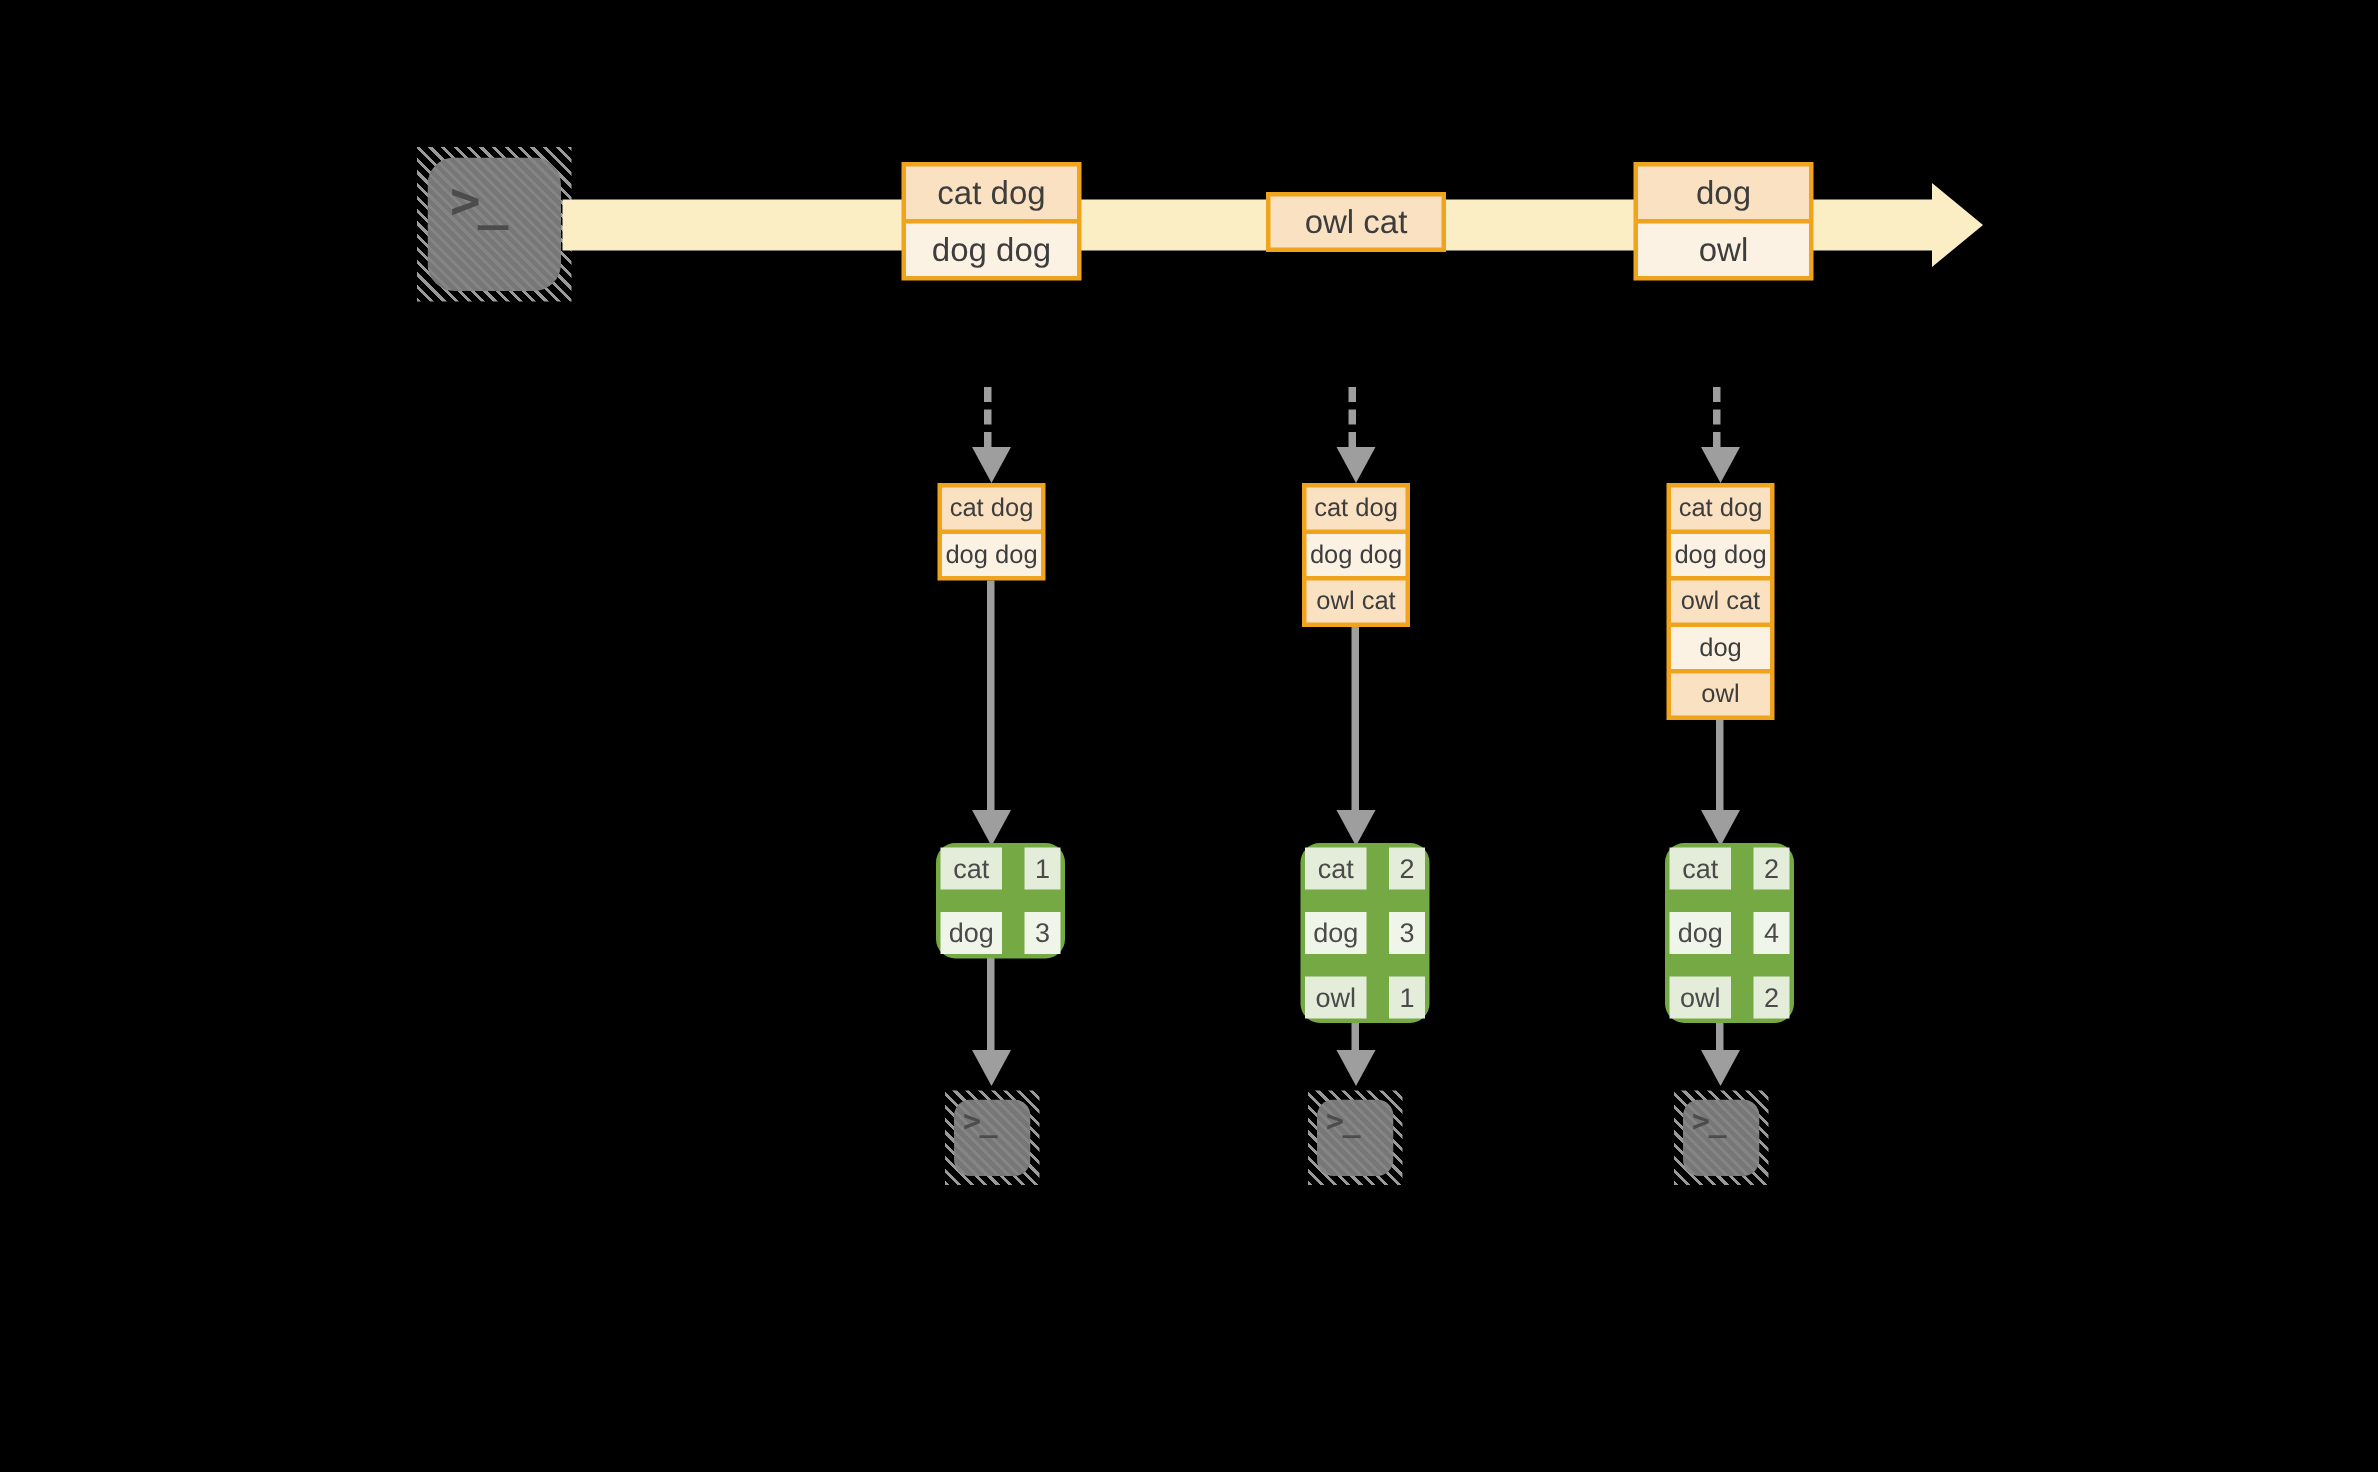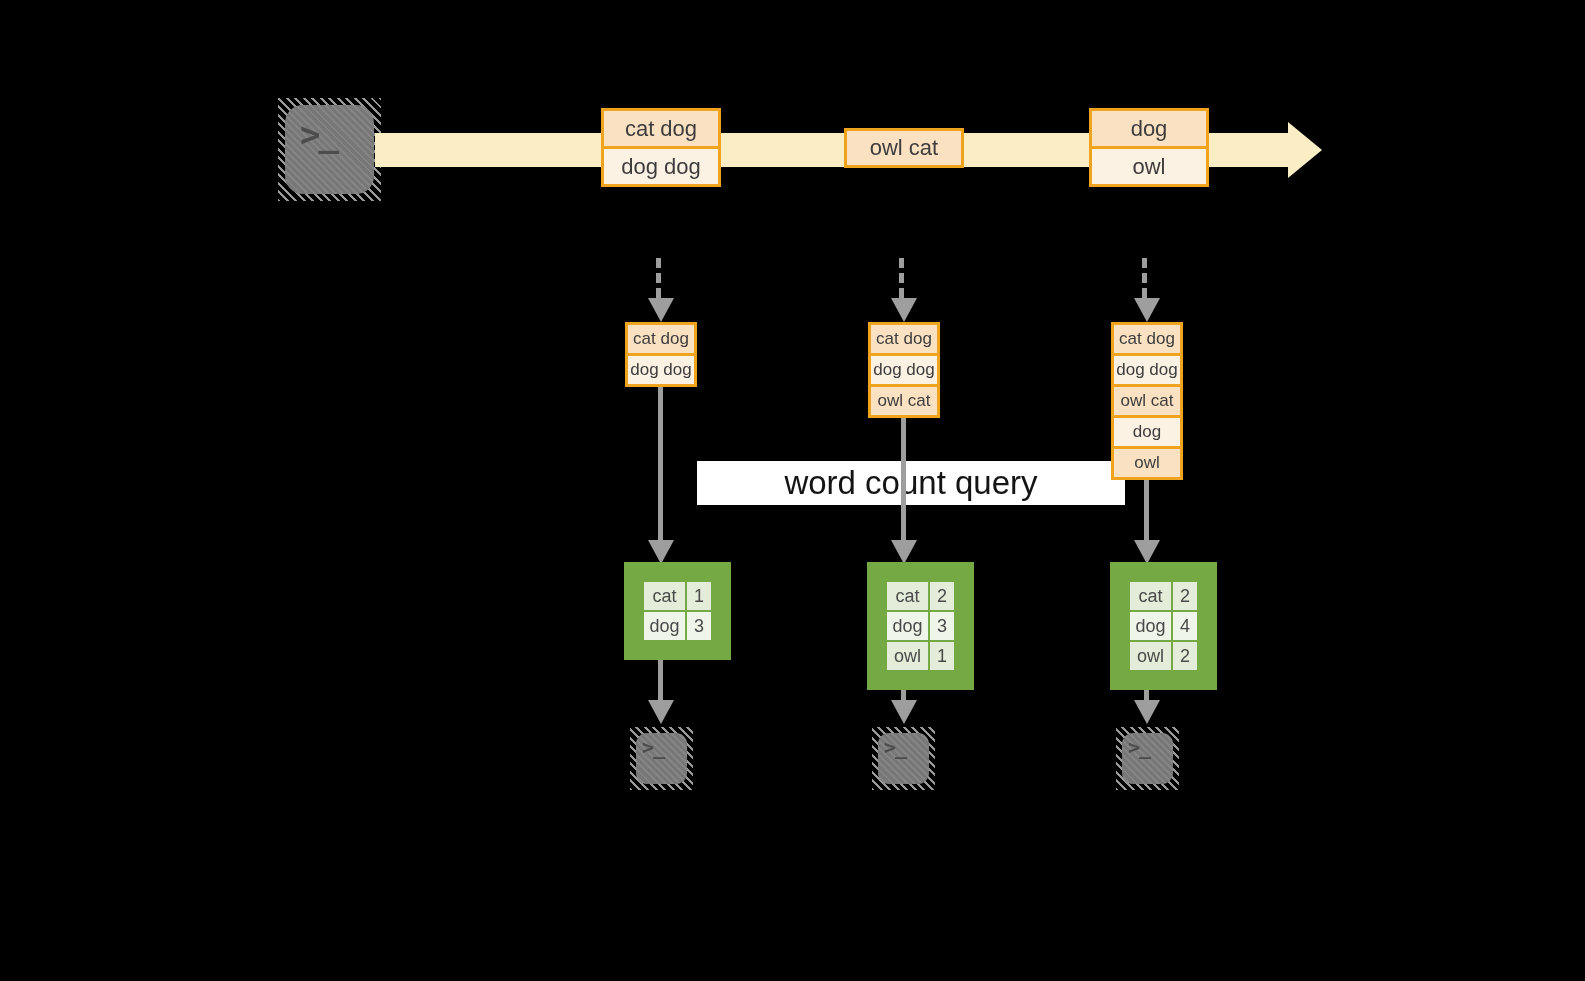--- a/index.html
+++ b/index.html
@@ -35,21 +35,21 @@
   .obox { position:absolute; background:#F0A41E; display:grid; gap:3px; padding:3px; z-index:5; }
   .obox .row {
     display:flex; align-items:center; justify-content:center;
     color:#3d3d3d; background:#FAE1C2;
   }
   .obox .row.alt { background:#FCF2E4; }
   .obox.event { width:114px; } .obox.event .row { height:35px; font-size:22px; }
   .obox.event1row .row { height:34px; }
   .obox.batch { width:66px; } .obox.batch .row { height:28px; font-size:17px; }
   
-  .gtable { position:absolute; background:#74A943; display:grid; grid-template-columns:41px 24px; gap:2px; padding:20px; z-index:5; }
+  .gtable { position:absolute; background:#74A943; display:grid; grid-template-columns:41px 24px; gap:15px; padding:3px; z-index:5;border-radius:13px; }
   .gtable .cell {
     display:flex; align-items:center; justify-content:center;
     height:28px; font-size:18px; color:#4a4a4a; background:#E4EDD9;
   }
   .gtable .cell.alt { background:#F0F5EA; }
   
   .vline { position:absolute; width:5px; background:#9E9E9E; z-index:4; }
   .vdash { position:absolute; width:0; border-left:5px dashed #9E9E9E; z-index:4; }
   .head-down {
     position:absolute; width:0; height:0; z-index:4;
@@ -105,21 +105,20 @@
     <div class="row">owl cat</div>
   </div>
   <div class="obox batch" style="left:1111px; top:322px;">
     <div class="row">cat dog</div>
     <div class="row alt">dog dog</div>
     <div class="row">owl cat</div>
     <div class="row alt">dog</div>
     <div class="row">owl</div>
   </div>
 
-  <div class="query-band">word count query</div>
 
   <div class="vline" style="left:658px; top:387px; height:156px;"></div>
   <div class="head-down" style="left:648px; top:540px;"></div>
   <div class="vline" style="left:901px; top:418px; height:125px;"></div>
   <div class="head-down" style="left:891px; top:540px;"></div>
   <div class="vline" style="left:1144px; top:480px; height:63px;"></div>
   <div class="head-down" style="left:1134px; top:540px;"></div>
 
   <div class="gtable" style="left:624px; top:562px;">
     <div class="cell">cat</div>

